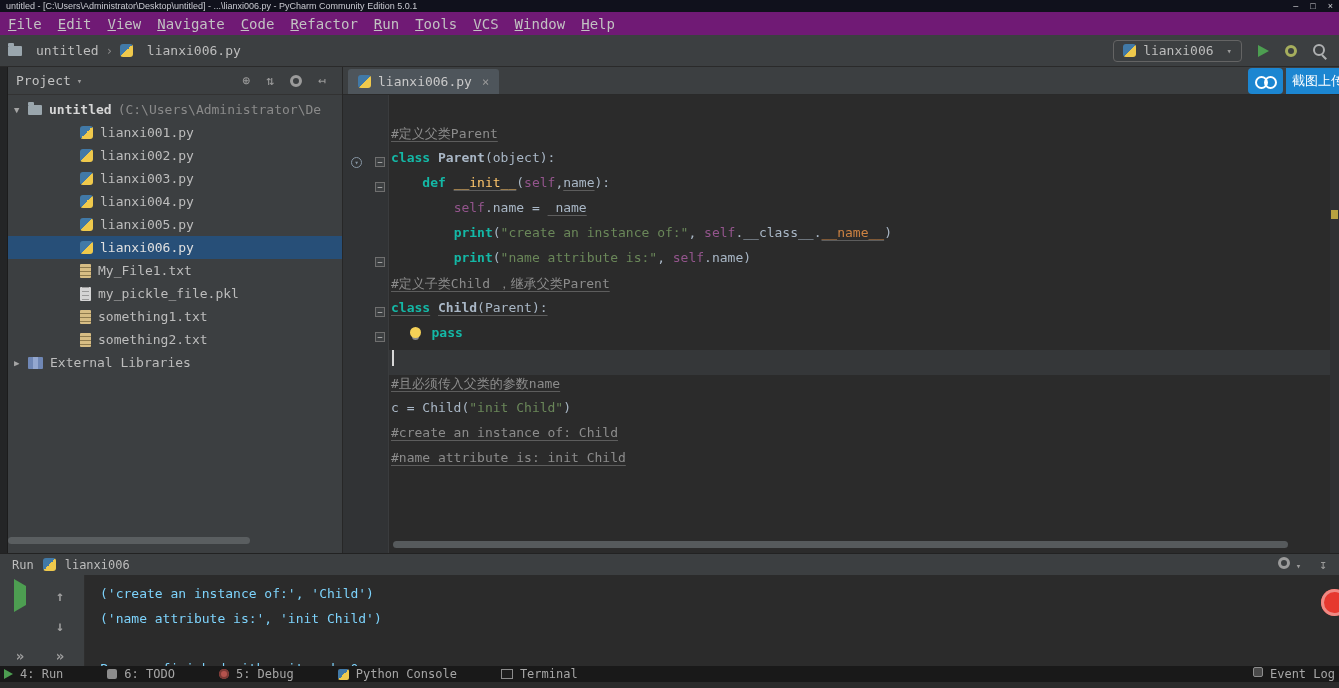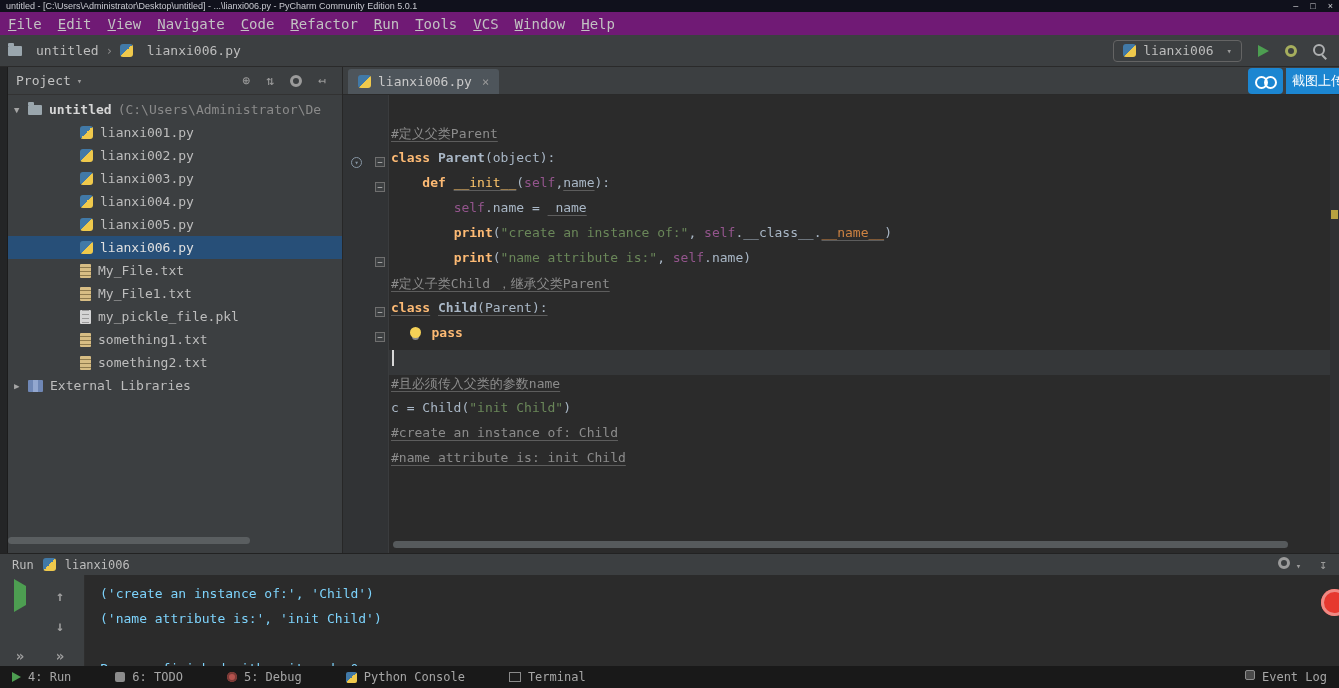--- a/index.html
+++ b/index.html
@@ -71,21 +71,21 @@
   .code-area{flex:1;position:relative;padding-top:30px;overflow:hidden}
   .gutter-bg{position:absolute;left:0;top:0;bottom:0;width:46px;background:#313335;border-right:1px solid #3a3c3e}
   .code-row{display:flex;height:25px;line-height:25px;font:13px "DejaVu Sans Mono",monospace;white-space:pre;position:relative}
   .code-row .gut{width:46px;flex:none;position:relative}
   .code-row .txt{flex:1;padding-left:2px}
   .code-row.cur .txt{background:#353739}
   .fold{position:absolute;right:4px;top:7px;width:10px;height:10px;border:1px solid #6f6f6f;background:#3c3f41;
         color:#c0c0c0;font-size:9px;line-height:8px;text-align:center}
   .ic-sub{position:absolute;left:8px;top:7px;width:11px;height:11px;border:1px solid #8796a4;border-radius:50%;
           color:#8796a4;font-size:7px;line-height:10px;text-align:center}
-  .pl{color:#a9b7c6}.kw{color:#fdba74}.b{font-weight:bold}.str{color:#6a8759}.slf{color:#94558d}
+  .pl{color:#a9b7c6}.kw{color:#14b8a6}.b{font-weight:bold}.str{color:#6a8759}.slf{color:#94558d}
   .fn{color:#ffc66b}.mg{color:#cc8242}
   .cmt{color:#8c8c8c;text-decoration:underline;text-decoration-color:#5d5d5d;text-underline-offset:3px}
   .u{text-decoration:underline;text-decoration-color:#5d5d5d;text-underline-offset:3px}
   .caret{display:inline-block;width:2px;height:16px;background:#d8d8d8;vertical-align:-3px;margin-left:1px}
   .ic-bulb{display:inline-block;width:11px;height:11px;border-radius:50%;background:#f5d157;
            box-shadow:0 4px 0 -2px #8a8a8a;vertical-align:-1px;margin:0 3px}
   .editor-hscroll{position:absolute;left:50px;bottom:5px;width:895px;height:7px;background:#565a5c;border-radius:4px}
   .marker-strip{position:absolute;right:0;top:28px;bottom:0;width:9px;background:#2f3133}
   .marker-yellow{position:absolute;right:1px;top:115px;width:7px;height:9px;background:#b8a241}
 
@@ -98,21 +98,21 @@
   .run-toolbar{width:85px;background:#3c3f41;border-right:1px solid #2e2e2e;display:grid;
                grid-template-columns:40px 40px;grid-auto-rows:30px;justify-items:center;align-items:center;
                padding-top:5px;color:#9f9f9f;flex:none}
   .rt-play{width:0;height:0;border-left:12px solid #4d9e51;border-top:7px solid transparent;border-bottom:7px solid transparent}
   .rt-square{width:12px;height:12px;background:#9a9a9a}
   .rt-glyph{font-size:14px;font-weight:bold;color:#9f9f9f}
   .console{flex:1;padding:6px 0 8px 15px;font:13px "DejaVu Sans Mono",monospace;color:#7dd3fc;overflow:hidden}
   .console-line{height:25px;line-height:25px;white-space:pre}
 
   
-  .statusbar{height:22px;background:#191919;display:flex;align-items:center;gap:44px;padding:0 12px;
+  .statusbar{height:16px;background:#191919;display:flex;align-items:center;gap:44px;padding:0 4px;
              font-size:12px;color:#a6a6a6}
   .sb-item{display:flex;align-items:center;gap:7px}
   .sb-right{margin-left:auto;display:flex;align-items:flex-start;gap:7px;}
   .sbi{display:inline-block;flex:none}
   .sbi-run{width:0;height:0;border-left:9px solid #4d9e51;border-top:5px solid transparent;border-bottom:5px solid transparent}
   .sbi-todo{width:10px;height:10px;background:#8c8c8c;border-radius:2px}
   .sbi-debug{width:10px;height:10px;background:#b5534e;border-radius:50%;box-shadow:inset 0 0 0 2px #7b3a36}
   .sbi-python{width:11px;height:11px;border-radius:2px;background:linear-gradient(135deg,#4179a7 50%,#efc94c 50%)}
   .sbi-terminal{width:12px;height:10px;background:#1d1d1d;border:1px solid #8a8a8a}
   .sbi-event{width:10px;height:10px;border:1px solid #8c8c8c;border-radius:2px;background:#4a4a4a}
@@ -211,24 +211,20 @@
               <span class="ic ic-python"></span>
               <span>lianxi004.py</span>
             </div>
             <div class="trow child">
               <span class="ic ic-python"></span>
               <span>lianxi005.py</span>
             </div>
             <div class="trow child sel">
               <span class="ic ic-python"></span>
               <span>lianxi006.py</span>
-            </div>
-            <div class="trow child">
-              <span class="ic ic-text"></span>
-              <span>My_File.txt</span>
             </div>
             <div class="trow child">
               <span class="ic ic-text"></span>
               <span>My_File1.txt</span>
             </div>
             <div class="trow child">
               <span class="ic ic-file"></span>
               <span>my_pickle_file.pkl</span>
             </div>
             <div class="trow child">

